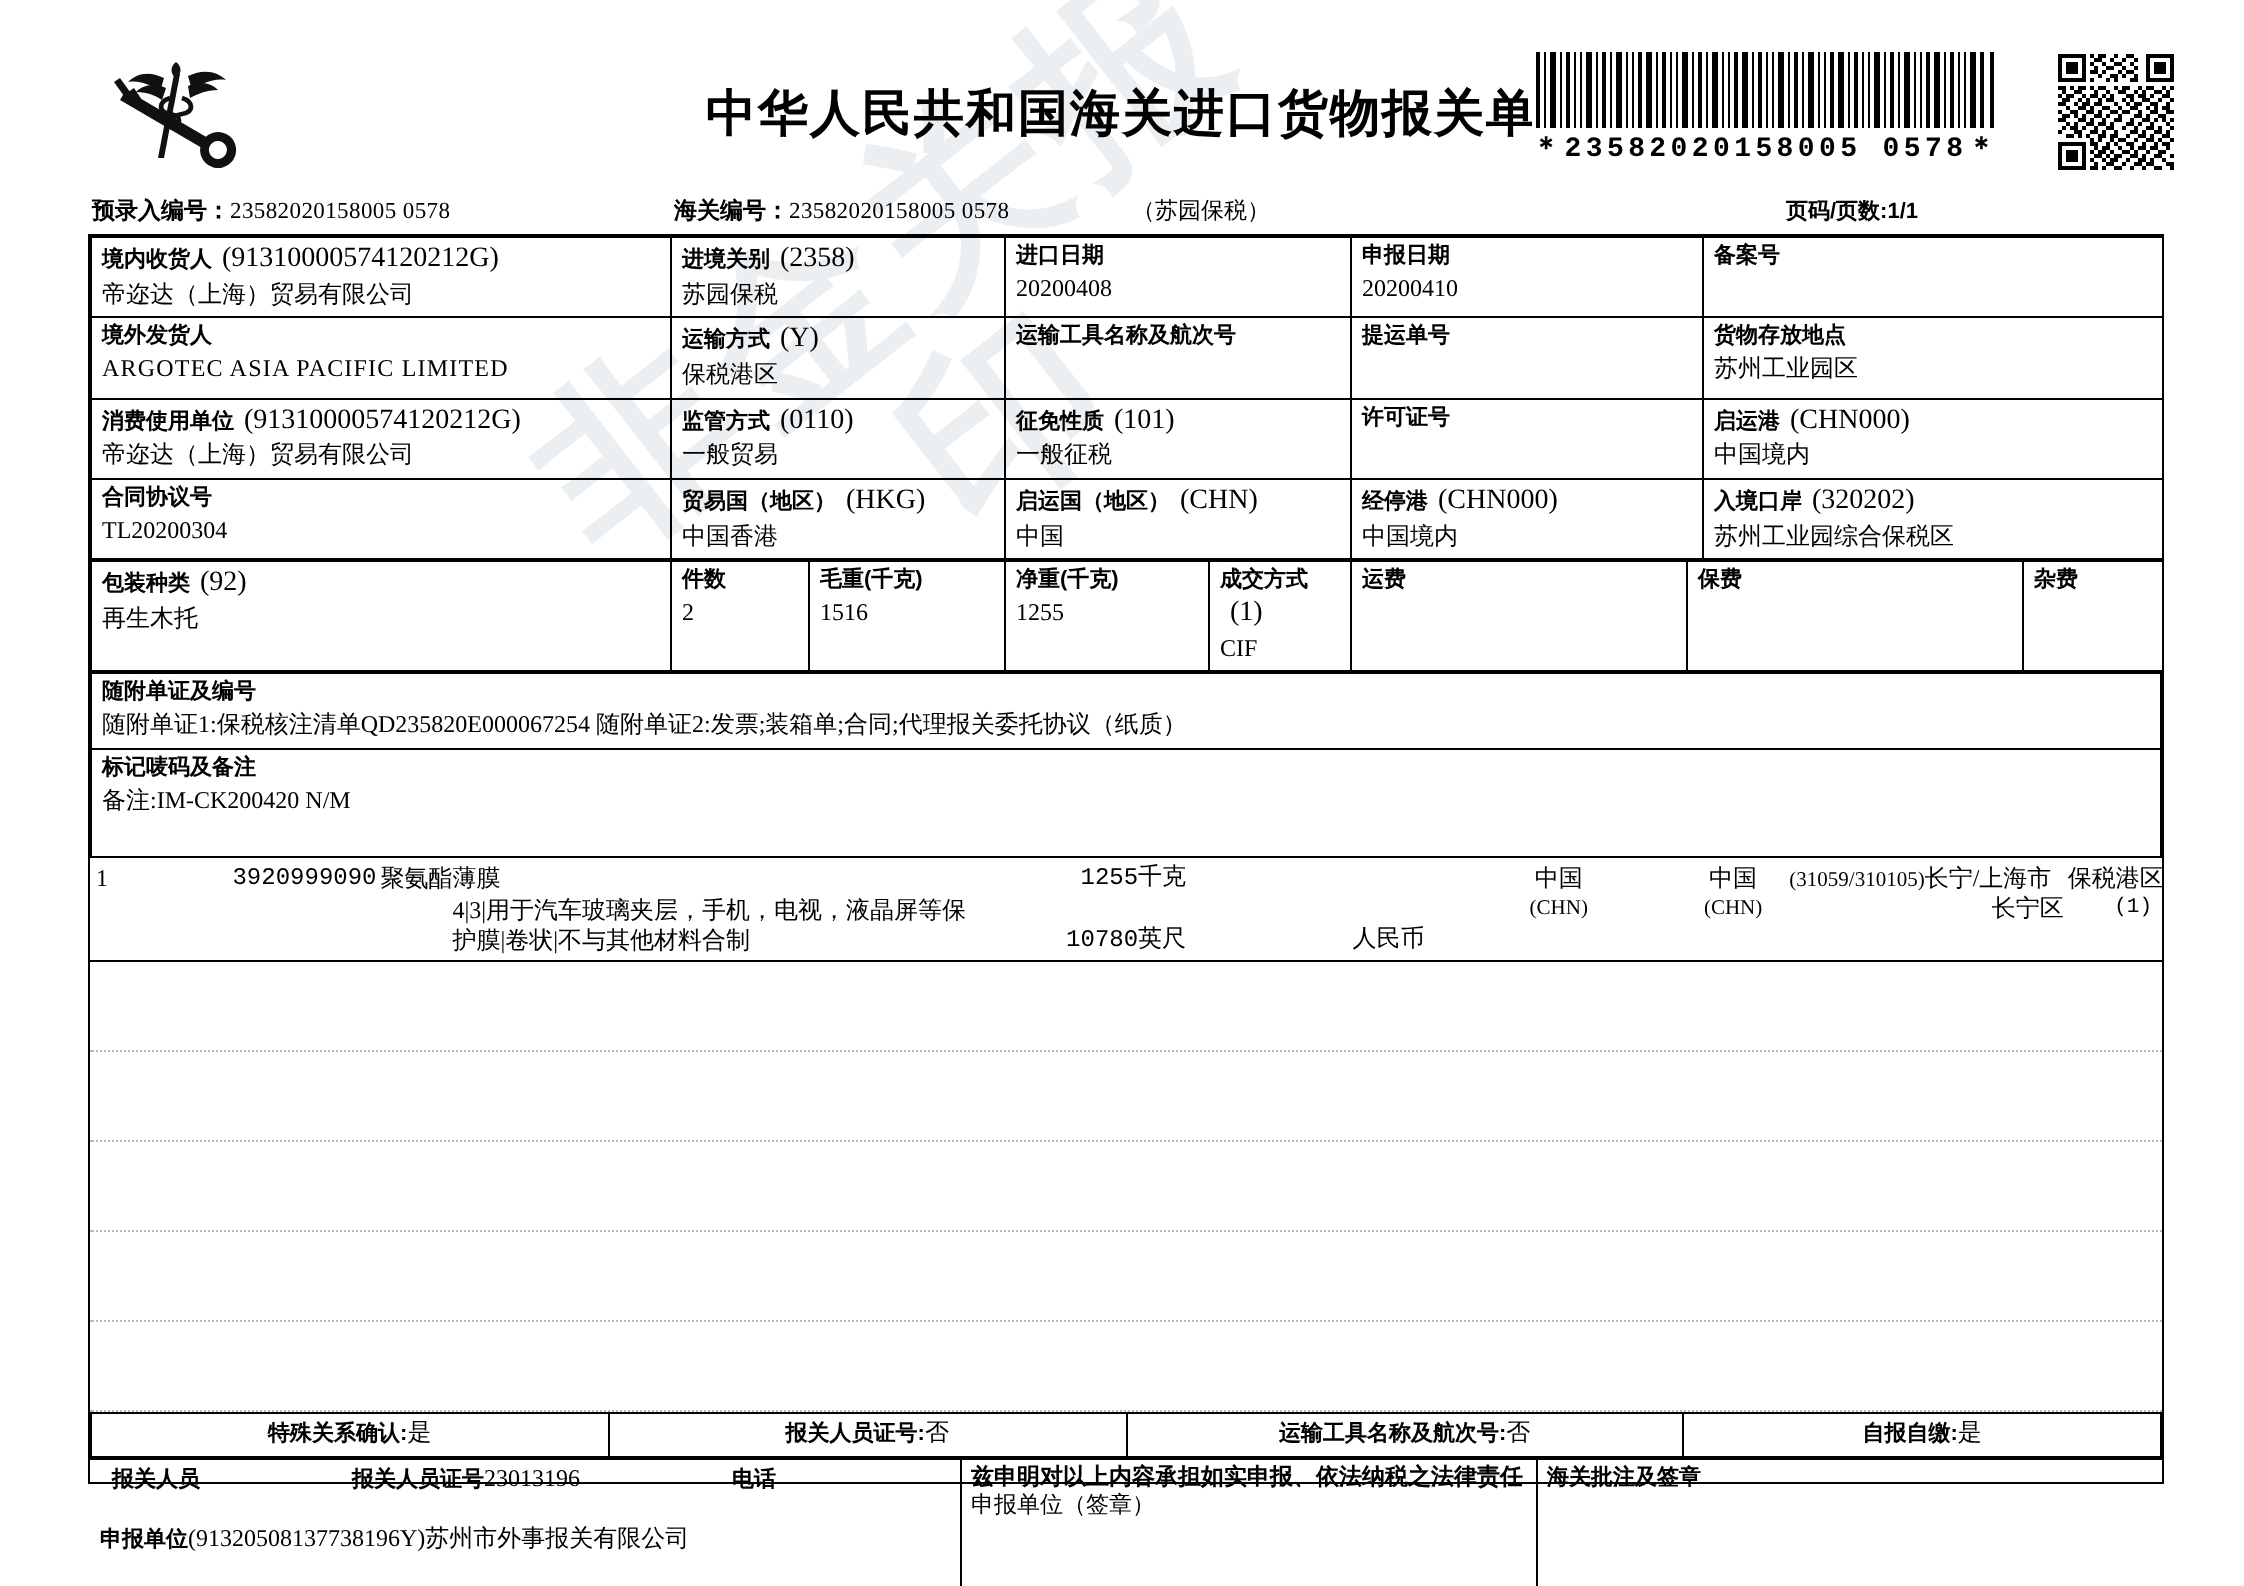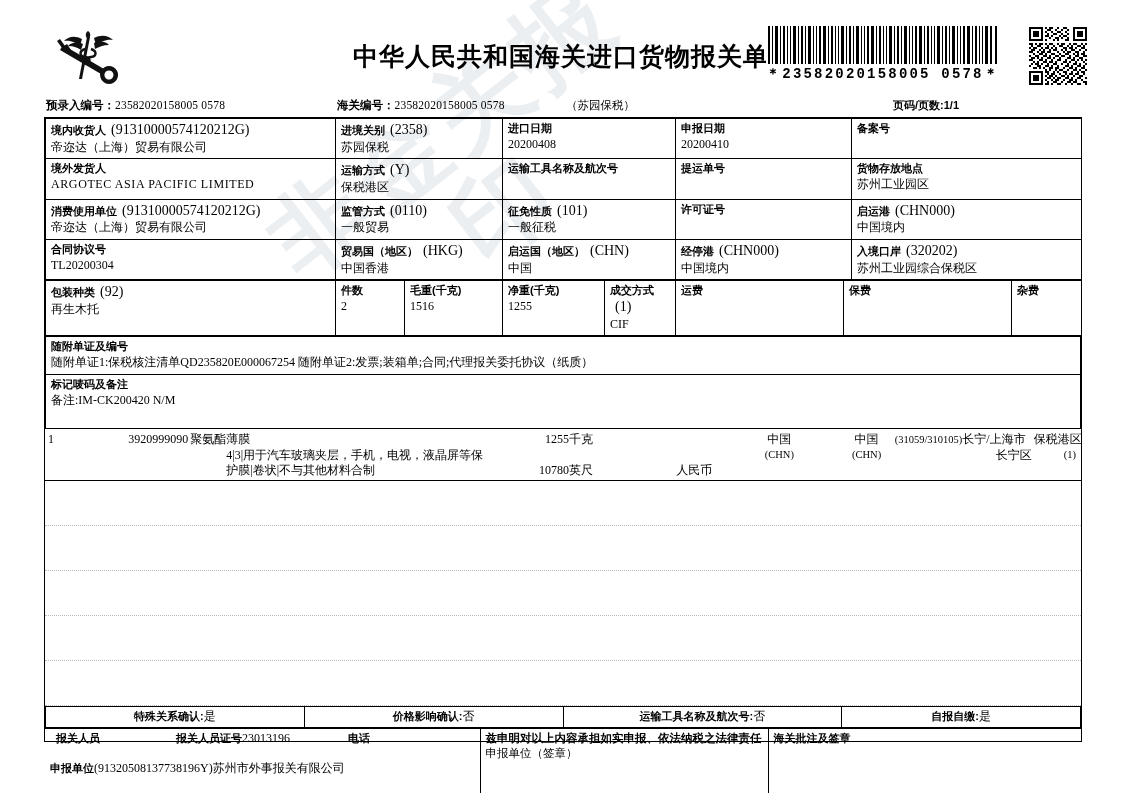--- a/index.html
+++ b/index.html
@@ -189,21 +189,21 @@
   }
   .goods-sect {
     width: 100%;
     border-collapse: collapse;
     table-layout: fixed;
   }
   .goods-sect td { font-size: 11.5px; vertical-align: top; }
 
   .gi-line { font-size: 12px; line-height: 1.30; white-space: nowrap; }
   .c-center { text-align: center; }
-  .c-right  { text-align: right; }
+  .c-right  { text-align: right; font-family: Liberation Mono, monospace; }
 
   .sep-dotted {
     border-top: 1px dotted #b9b9b9;
     height: 0;
     font-size: 0;
     line-height: 0;
   }
 
   
   .confirm-row td {
@@ -823,21 +823,21 @@
       <div class="sep-dotted"></div>
     </div>
 
     <table class="grid" style="border-top:1.3px solid #000">
       <tbody>
           <tr class="confirm-row">
         <td style="width:25%">
           <span class="flbl">特殊关系确认:</span><span class="cv">是</span>
         </td>
         <td style="width:25%">
-          <span class="flbl">价格影响确认:</span><span class="cv">否</span>
+          <span class="flbl">报关人员证号:</span><span class="cv">否</span>
         </td>
         <td style="width:27%">
           <span class="flbl">运输工具名称及航次号:</span><span class="cv">否</span>
         </td>
         <td style="width:23%">
           <span class="flbl">自报自缴:</span><span class="cv">是</span>
         </td>
       </tr>
     </tbody>
       </table>
@@ -852,21 +852,21 @@
           <tr>
         <td class="footer-left" style="height:68px;border-left:0;border-bottom:0">
           <div class="footer-row1">
             <span class="fr-item" style="left:6px">
               <span class="flbl">报关人员</span>
               <span class="fr-val"></span>
             </span>
             <span class="fr-item" style="left:126px">
               <span class="flbl">报关人员证号</span><span class="fr-val">23013196</span>
             </span>
-            <span class="fr-item" style="left:298px">
+            <span class="fr-item" style="left:316px">
               <span class="flbl">电话</span>
               <span class="fr-val"></span>
             </span>
           </div>
           <div class="footer-row2">
             <span class="flbl">申报单位</span><span class="fr-val">(91320508137738196Y)</span><span class="fr-val">苏州市外事报关有限公司</span>
           </div>
         </td>
         <td class="decl-block" style="border-bottom:0">
           <div class="decl-line1">兹申明对以上内容承担如实申报、依法纳税之法律责任</div>

